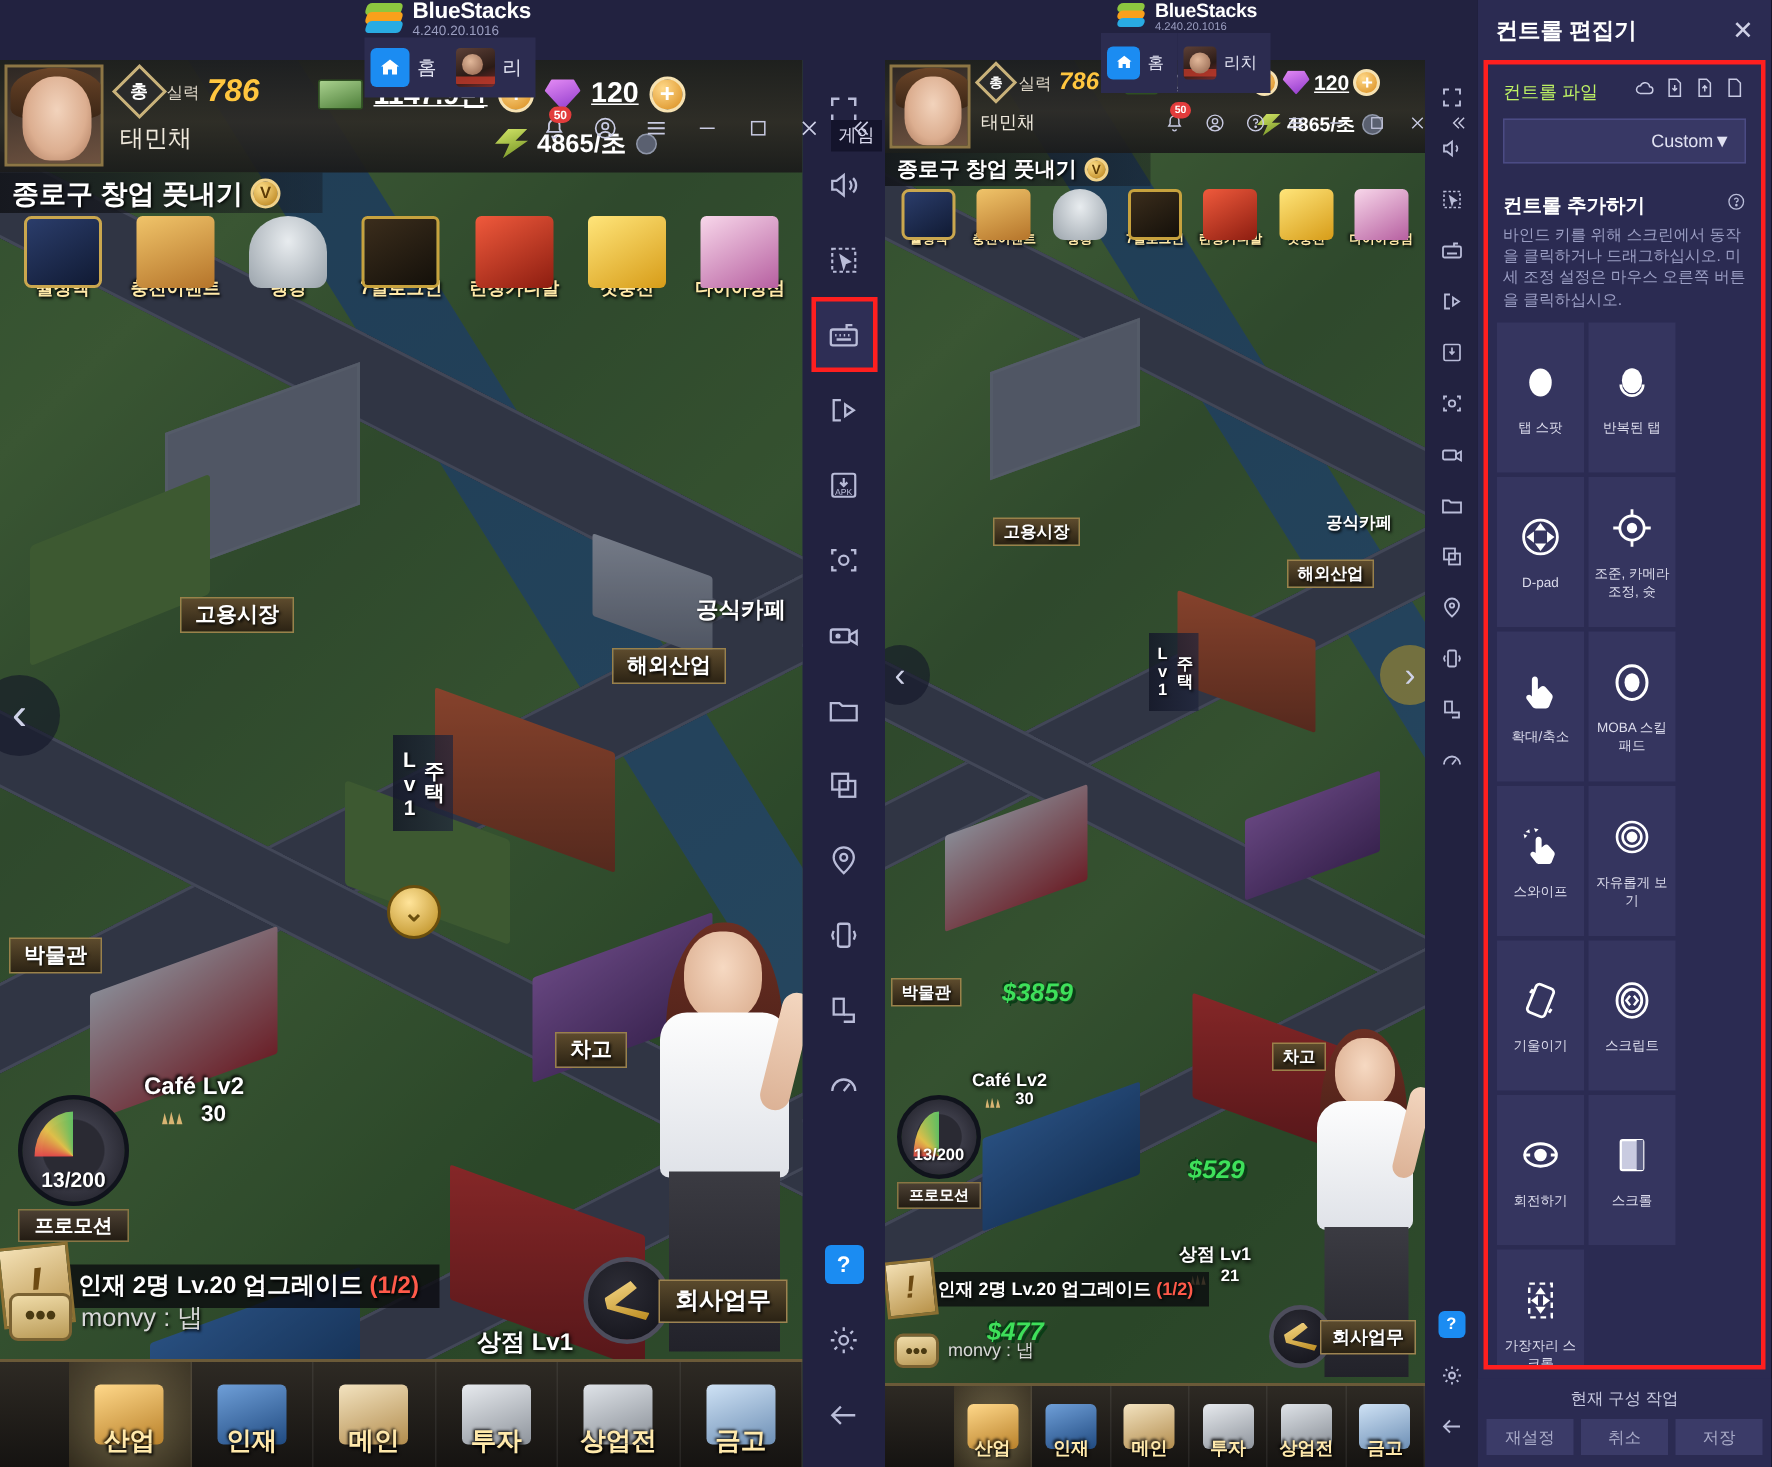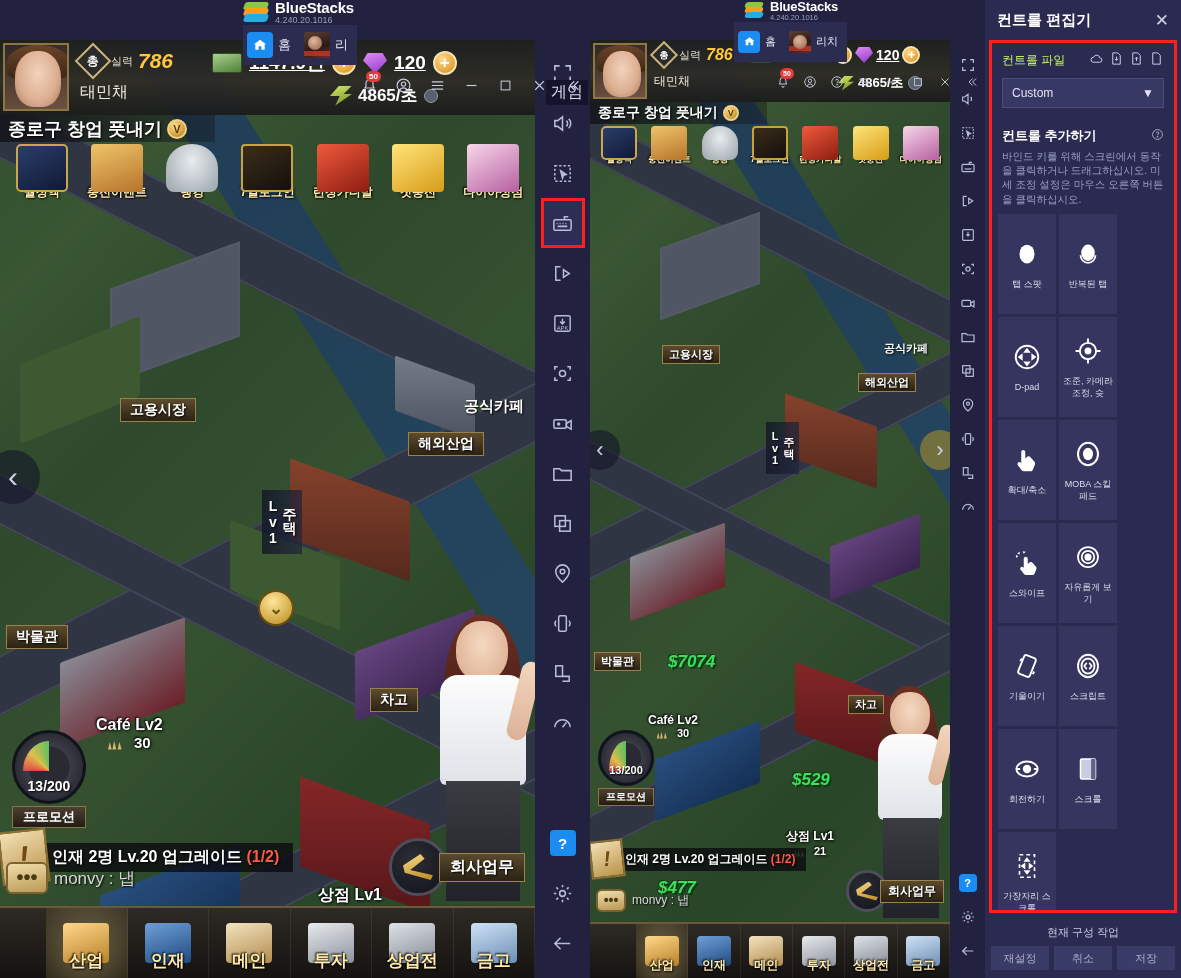--- a/index.html
+++ b/index.html
@@ -275,37 +275,37 @@
   .win-b .tb { width: 30px; height: 34px; }
   .tb svg { width: 23px; height: 23px; }
   .win-b .tb svg { width: 16px; height: 16px; }
   .tb.help { color: #fff; }
   .tb.help .hbox { width: 26px; height: 26px; background: #1b8cf2; border-radius: 4px;
      display: flex; align-items: center; justify-content: center; font-size: 15px; font-weight: bold; }
   .win-b .tb.help .hbox { width: 18px; height: 18px; font-size: 11px; }
   .tb.highlight { outline: 3px solid #ff1f1f; outline-offset: -3px; background: #2e2e55; }
   .tb-spacer { flex: 1; }
   .tb-tip { position: absolute; right: 2px; top: 40px; background: #14142c; color: #dcdcf0;
-     font-size: 16px; padding: 2px 5px; z-index: 2; }
+     font-size: 12px; padding: 2px 5px; z-index: 2; }
 
   
   .editor { width: 196px; background: #2b2b52; display: flex; flex-direction: column; flex-shrink: 0; }
   .ed-title { height: 40px; display: flex; align-items: center; justify-content: space-between;
      padding: 0 12px; color: #fff; }
   .ed-title .t { font-size: 15px; font-weight: bold; }
   .ed-title .x { font-size: 17px; color: #cfd0e6; }
   .ed-body { flex: 1; margin: 0 4px 6px 4px; border: 3px solid #ff1f1f; display: flex; flex-direction: column;
      background: #2b2b52; overflow: hidden; }
   .ed-sect { padding: 8px 10px 4px 10px; }
   .ed-row { display: flex; align-items: center; justify-content: space-between; }
   .ed-lab { font-size: 12px; color: #bef264; }
   .ed-icons { display: flex; gap: 5px; color: #c9cbe4; }
   .ed-icons svg { width: 15px; height: 15px; }
   .ed-select { margin: 8px 0 2px 0; height: 30px; background: #383865; border: 1px solid #4b4b84;
-     display: flex; align-items: center; justify-content: space-between; padding: 12px 9px;
+     display: flex; align-items: center; justify-content: flex-end; padding: 12px 9px;
      color: #e1e2f2; font-size: 12px; }
   .ed-sep { height: 1px; background: #3e3e70; margin: 6px 0 0 0; }
   .ed-add { padding: 7px 10px 2px 10px; }
   .ed-add-head { display: flex; align-items: center; justify-content: space-between; }
   .ed-add-title { font-size: 13px; font-weight: bold; color: #fff; }
   .ed-add-desc { font-size: 10.5px; color: #9b9ec4; line-height: 1.35; margin-top: 4px; }
   .ctrl-grid { display: flex; flex-wrap: wrap; gap: 3px; padding: 6px 6px 10px 6px; }
   .ctrl-cell { width: 58px; height: 100px; background: #35355f; display: flex; flex-direction: column;
      align-items: center; justify-content: center; gap: 8px; padding: 4px 2px; }
   .ctrl-ico { width: 34px; height: 34px; display: flex; align-items: center; justify-content: center; color: #fff; }
@@ -828,21 +828,21 @@
             </div>
         </div>
 
         <div class="mlabel" style="left:72px;top:305px;">고용시장</div>
         <div class="mlabel" style="left:288px;top:300px;background:none;border:none;font-size:11px;">공식카페</div>
         <div class="mlabel" style="left:268px;top:333px;">해외산업</div>
         <div class="mlabel" style="left:4px;top:612px;">박물관</div>
         <div class="mlabel" style="left:258px;top:655px;">차고</div>
         <div class="mlabel vert" style="left:176px;top:382px;font-size:11px;">주택<br>Lv1</div>
 
-        <div class="cash-float" style="left:78px;top:612px;">$7074</div>
+        <div class="cash-float" style="left:78px;top:612px;">$3859</div>
         <div class="cash-float" style="left:202px;top:730px;">$529</div>
         <div class="cash-float" style="left:68px;top:838px;">$477</div>
 
         <div class="bldg-info" style="left:58px;top:673px;">
           <div class="bn">Café Lv2</div>
           <div class="pp">
               <span class="ppl-ico"></span>
               <span>30</span>
             </div>
         </div>

